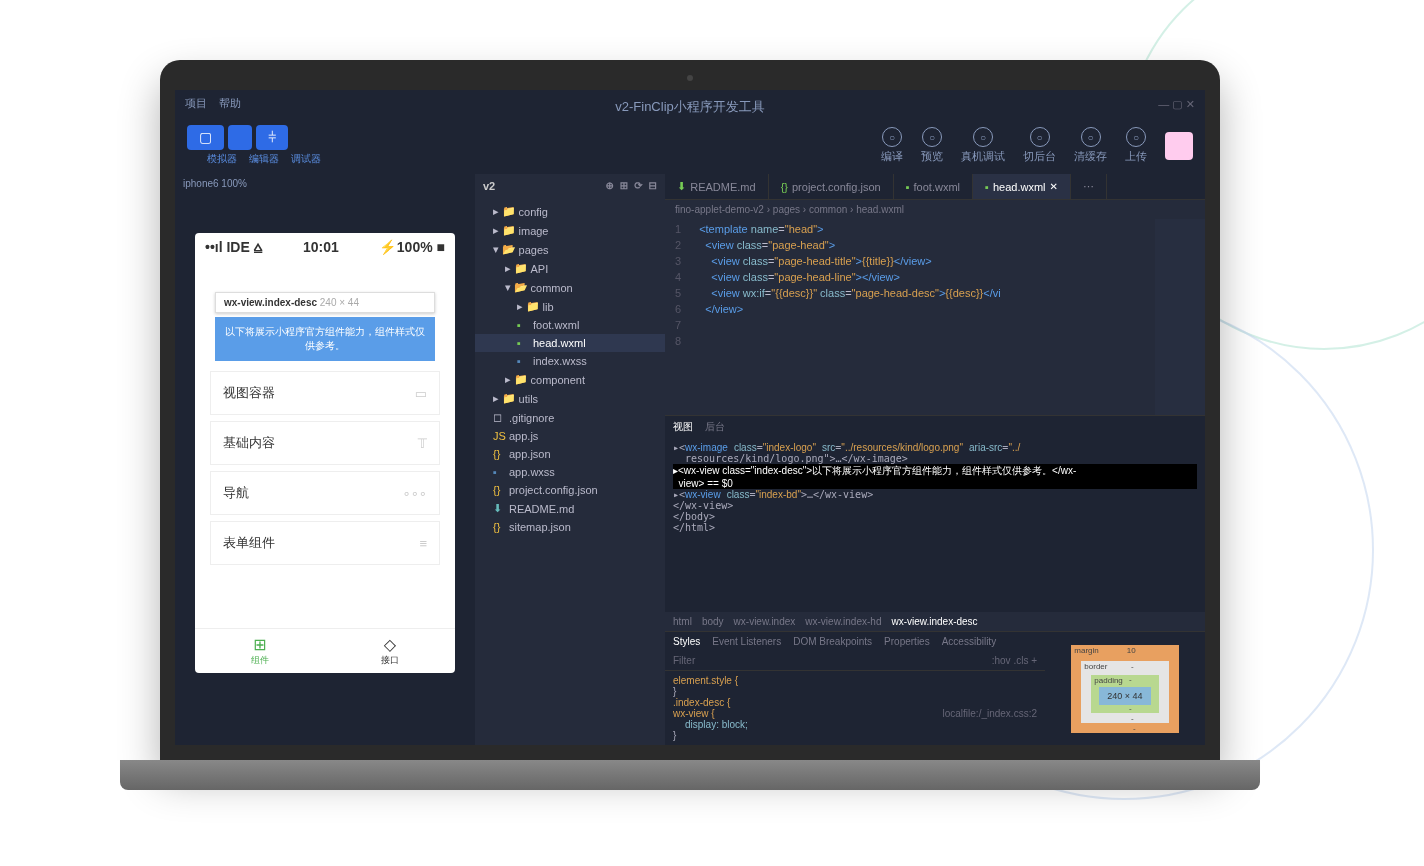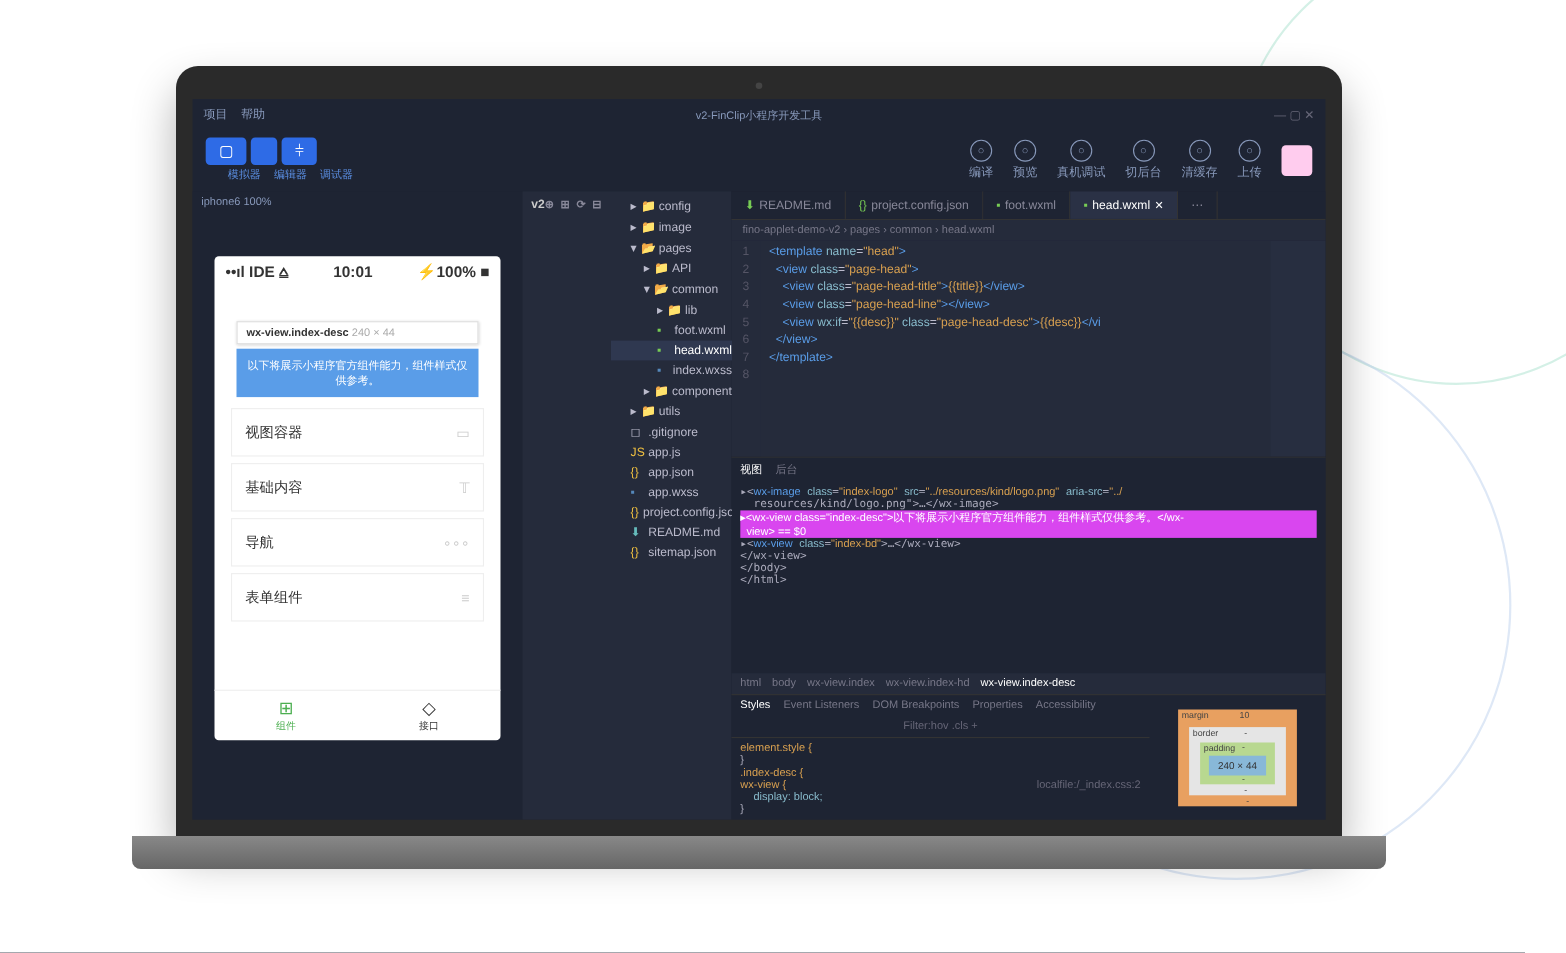--- a/index.html
+++ b/index.html
@@ -6,21 +6,21 @@
 body{background:#fff;width:1424px;height:866px;position:relative;overflow:hidden}
 .bg-curve1{position:absolute;right:-100px;top:-50px;width:400px;height:400px;border:2px solid #b8e6d6;border-radius:50%;opacity:.6}
 .bg-curve2{position:absolute;right:50px;top:300px;width:500px;height:500px;border:2px solid #c8d8f0;border-radius:50%;opacity:.6}
 .laptop{position:absolute;left:160px;top:60px;width:1060px;height:740px}
 .screen-bezel{background:#2a2a2a;border-radius:20px 20px 0 0;padding:30px 15px 15px;height:700px;box-shadow:0 20px 40px rgba(0,0,0,.3)}
 .camera{position:absolute;left:50%;top:15px;width:6px;height:6px;background:#444;border-radius:50%;transform:translateX(-50%)}
 .screen{background:#1e2433;width:100%;height:100%;display:flex;flex-direction:column;font-size:11px;color:#aab}
 .base{height:30px;background:linear-gradient(#888,#666);border-radius:0 0 8px 8px;margin:0 -40px}
 .menubar{display:flex;gap:12px;padding:6px 10px;color:#8899bb}
 .menubar span{cursor:pointer}
-.titlebar{position:absolute;left:50%;top:38px;transform:translateX(-50%);color:#8899bb;font-size:10px}
+.titlebar{position:absolute;left:50%;top:38px;transform:translateX(-50%);color:#8899bb;font-size:13px}
 .winctrl{position:absolute;right:25px;top:38px;display:flex;gap:10px;color:#667}
 .toolbar{display:flex;justify-content:space-between;padding:8px 12px;align-items:center}
 .tb-left{display:flex;gap:8px;align-items:center}
 .pill-grp{display:flex;gap:4px}
 .pill{background:#2e6be6;color:#fff;padding:4px 12px;border-radius:4px;font-size:11px;cursor:pointer;display:flex;flex-direction:column;align-items:center;gap:2px}
 .pill-icon{font-size:14px}
 .tb-right{display:flex;gap:18px;align-items:center}
 .tb-btn{display:flex;flex-direction:column;align-items:center;gap:2px;cursor:pointer;color:#8899bb}
 .tb-btn .ico{width:20px;height:20px;border:1px solid #8899bb;border-radius:50%;display:flex;align-items:center;justify-content:center;font-size:10px}
 .avatar{width:28px;height:28px;background:#fce;border-radius:4px}
@@ -34,21 +34,21 @@
 .phone-menu span{border:1px solid #ccc;border-radius:12px;padding:2px 6px;font-size:10px}
 .tooltip{background:#fff;border:1px solid #ddd;padding:4px 8px;margin:30px 20px 4px;font-size:10px;box-shadow:0 1px 3px rgba(0,0,0,.2)}
 .tooltip .dim{color:#aaa}
 .highlight{background:#5a9de8;color:#fff;padding:8px;margin:0 20px;font-size:10px;text-align:center}
 .list{margin:10px 15px;display:flex;flex-direction:column;gap:6px}
 .list-item{background:#fff;border:1px solid #eee;padding:12px;display:flex;justify-content:space-between;align-items:center;font-size:13px}
 .tabbar{display:flex;border-top:1px solid #eee;margin-top:auto}
 .tabbar div{flex:1;text-align:center;padding:6px;font-size:9px}
 .tabbar .active{color:#4caf50}
 .tabbar .ico{font-size:16px;display:block}
-.explorer{width:190px;background:#252b3b;display:flex;flex-direction:row;font-size:11px}
+.explorer{width:190px;background:#252b3b;display:flex;flex-direction:column;font-size:11px}
 .exp-head{padding:6px 8px;display:flex;justify-content:space-between;color:#ccc;font-weight:bold}
 .exp-icons{display:flex;gap:6px;font-size:10px;color:#889}
 .tree{flex:1;overflow:auto;padding:4px 0}
 .tree-item{padding:3px 0 3px 18px;color:#bbc;cursor:pointer;display:flex;align-items:center;gap:4px}
 .tree-item.d1{padding-left:30px}
 .tree-item.d2{padding-left:42px}
 .tree-item.active{background:#2f3850;color:#fff}
 .fi{display:inline-block;width:12px}
 .fi.folder{color:#4a8de0}
 .fi.js{color:#f0c040}
@@ -69,28 +69,28 @@
 .lines div{height:16px;white-space:pre;color:#bbc}
 .minimap{width:50px;background:#2a3145;opacity:.5}
 .k-tag{color:#5a9de8}
 .k-attr{color:#8bc}
 .k-str{color:#d8a050}
 .k-var{color:#d8a050}
 .devtools{height:330px;background:#1e2433;display:flex;flex-direction:column;border-top:1px solid #333}
 .dt-tabs{display:flex;padding:4px 8px;gap:12px;font-size:10px;color:#778}
 .dt-tabs .active{color:#fff}
 .dt-dom{flex:1;padding:4px 8px;font-family:Menlo,monospace;font-size:10px;color:#aab;overflow:hidden}
-.dt-dom .hl{background:#d946ef;color:#fff}
+.dt-dom .hl{background:#000000;color:#fff}
 .dt-crumb{padding:4px 8px;font-size:10px;color:#778;background:#252b3b;display:flex;gap:10px}
 .dt-crumb .active{color:#fff}
 .dt-styles{display:flex;border-top:1px solid #333}
 .dt-styles-left{flex:1;font-family:Menlo,monospace;font-size:10px;color:#aab}
 .dt-st-tabs{display:flex;gap:12px;padding:4px 8px;font-size:10px;color:#778}
 .dt-st-tabs .active{color:#fff}
-.dt-filter{padding:4px 8px;display:flex;justify-content:center;color:#667;border-bottom:1px solid #333}
+.dt-filter{padding:4px 8px;display:flex;justify-content:space-between;color:#667;border-bottom:1px solid #333}
 .dt-rules{padding:4px 8px}
 .dt-rules .sel{color:#d8a050}
 .dt-rules .prop{color:#8bc;padding-left:12px}
 .dt-rules .src{float:right;color:#667}
 .boxmodel{width:160px;padding:8px;display:flex;align-items:center;justify-content:center}
 .bm-margin{background:#e8a060;padding:16px 10px 10px;position:relative;font-size:8px}
 .bm-border{background:#e5e5e5;padding:14px 10px 10px;position:relative}
 .bm-padding{background:#b8d890;padding:12px 8px 8px;position:relative}
 .bm-content{background:#88b8d8;padding:4px 8px;text-align:center;font-size:9px;color:#333}
 .bm-label{position:absolute;top:1px;left:3px;font-size:8px;color:#444}
@@ -254,21 +254,20 @@
                 <div>7</div>
                 <div>8</div>
               </div>
 <div class="lines" id="codelines">
                 <div><span class="k-tag">&lt;template</span> <span class="k-attr">name</span>=<span class="k-str">"head"</span><span class="k-tag">&gt;</span></div>
                 <div>  <span class="k-tag">&lt;view</span> <span class="k-attr">class</span>=<span class="k-str">"page-head"</span><span class="k-tag">&gt;</span></div>
                 <div>    <span class="k-tag">&lt;view</span> <span class="k-attr">class</span>=<span class="k-str">"page-head-title"</span><span class="k-tag">&gt;</span><span class="k-var">{{title}}</span><span class="k-tag">&lt;/view&gt;</span></div>
                 <div>    <span class="k-tag">&lt;view</span> <span class="k-attr">class</span>=<span class="k-str">"page-head-line"</span><span class="k-tag">&gt;&lt;/view&gt;</span></div>
                 <div>    <span class="k-tag">&lt;view</span> <span class="k-attr">wx:if</span>=<span class="k-str">"{{desc}}"</span> <span class="k-attr">class</span>=<span class="k-str">"page-head-desc"</span><span class="k-tag">&gt;</span><span class="k-var">{{desc}}</span><span class="k-tag">&lt;/vi</span></div>
                 <div>  <span class="k-tag">&lt;/view&gt;</span></div>
-                <div><span class="k-tag">&lt;/template&gt;</span></div>
                 <div></div>
               </div>
 <div class="minimap"></div>
 </div>
 
 <div class="devtools">
 <div class="dt-tabs" id="dttabs">
                 <span class="active">视图</span>
                 <span>后台</span>
               </div>

